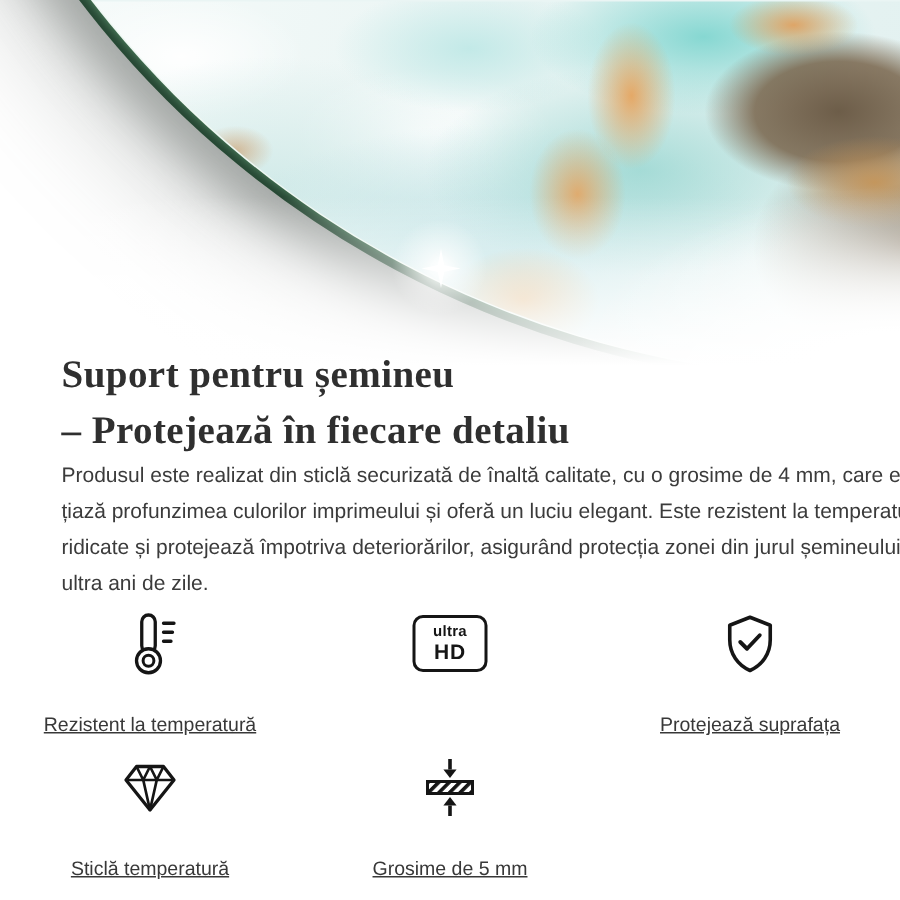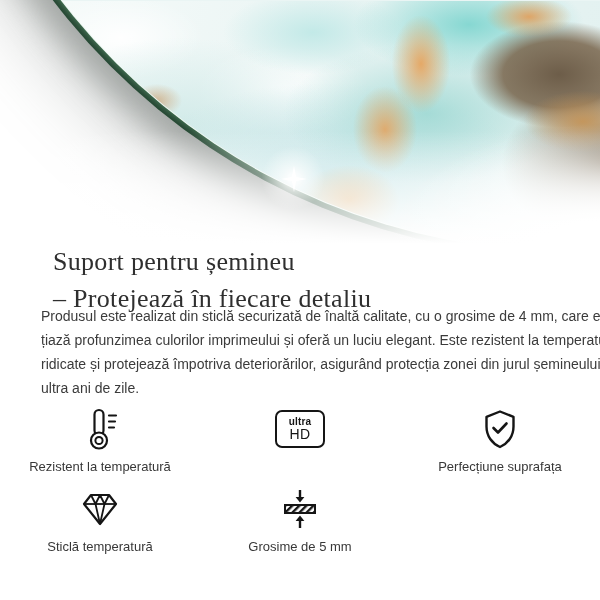--- a/index.html
+++ b/index.html
@@ -67,50 +67,50 @@
     position:absolute;left:41px;top:304px;width:540px;z-index:5;
     font-size:14px;line-height:24px;color:#3b3b3b;
   }
   .description span{display:block;white-space:nowrap;}
 
   
   .features{
     position:absolute;left:0;top:407px;width:600px;z-index:5;
     display:grid;grid-template-columns:repeat(3,200px);row-gap:13px;
   }
-  .feature{display:flex;flex-direction:column;align-items:center;}
+  .feature{display:flex;flex-direction:column;align-items:center;gap:16px;}
   .icon-wrap{height:44px;display:flex;align-items:center;justify-content:center;}
-  .feature-label{margin-top:8px;font-size:13px;color:#383838;white-space:nowrap;}
+  .feature-label{margin-top:8px;font-size:13px;color:#383838;white-space:nowrap;text-decoration:underline;}
   .hd-badge{
     width:46px;height:34px;border:2.6px solid #151515;border-radius:7px;
     display:flex;flex-direction:column;align-items:center;justify-content:center;color:#151515;
   }
   .hd-badge .ultra{font-size:10px;line-height:10px;font-weight:700;letter-spacing:.2px;}
-  .hd-badge .hd{font-size:14px;line-height:15px;font-weight:400;letter-spacing:.5px;}
+  .hd-badge .hd{font-size:14px;line-height:15px;font-weight:700;letter-spacing:.5px;}
   svg{display:block;}
 </style>
 </head>
 <body>
 
 <div class="page">
 
   <div class="hero">
     <div class="glass-rim"></div>
     <div class="glass-face">
       <div class="marble"></div>
     </div>
     <div class="image-fade"></div>
     <div class="sparkle">
       <svg width="26" height="26" viewBox="0 0 26 26">
         <path d="M13 0 L15.1 10.9 L26 13 L15.1 15.1 L13 26 L10.9 15.1 L0 13 L10.9 10.9 Z" fill="#ffffff"></path>
       </svg>
     </div>
   </div>
 
-  <h1 class="headline" style="margin:12px;font-weight:normal;">
+  <h1 class="headline" style="margin:0;font-weight:bold;">
     <span>Suport pentru șemineu</span>
     <span>– Protejează în fiecare detaliu</span>
   </h1>
 
   <p class="description" style="margin:0;">
     <span>Produsul este realizat din sticlă securizată de înaltă calitate, cu o grosime de 4 mm, care eviden-</span>
     <span>țiază profunzimea culorilor imprimeului și oferă un luciu elegant. Este rezistent la temperaturi</span>
     <span>ridicate și protejează împotriva deteriorărilor, asigurând protecția zonei din jurul șemineului</span>
     <span>ultra ani de zile.</span>
   </p>
@@ -138,21 +138,21 @@
       </div>
     </div>
 
     <div class="feature">
       <div class="icon-wrap">
         <svg width="40" height="42" viewBox="0 0 40 42" fill="none" stroke="#151515">
           <path d="M20 3.5 L33.5 8.8 V18.5 C33.5 28 28 35.5 20 39 C12 35.5 6.5 28 6.5 18.5 V8.8 Z" stroke-width="2.4" stroke-linejoin="round"></path>
           <path d="M13.5 20 L18 24.5 L26.5 15.5" stroke-width="2.6" stroke-linecap="round" stroke-linejoin="round"></path>
         </svg>
       </div>
-      <div class="feature-label">Perfecțiune suprafața</div>
+      <div class="feature-label">Protejează suprafața</div>
     </div>
 
     <div class="feature">
       <div class="icon-wrap">
         <svg width="44" height="40" viewBox="0 0 44 40" fill="none" stroke="#151515">
           <path d="M13 6 L31 6 L38 15 L22 35 L6 15 Z" stroke-width="2.2" stroke-linejoin="round"></path>
           <path d="M6 15 H38" stroke-width="1.8"></path>
           <path d="M13 6 L17.5 15 L22 6 L26.5 15 L31 6" stroke-width="1.8" stroke-linejoin="round"></path>
           <path d="M17.5 15 L22 35 M26.5 15 L22 35" stroke-width="1.8"></path>
         </svg>

